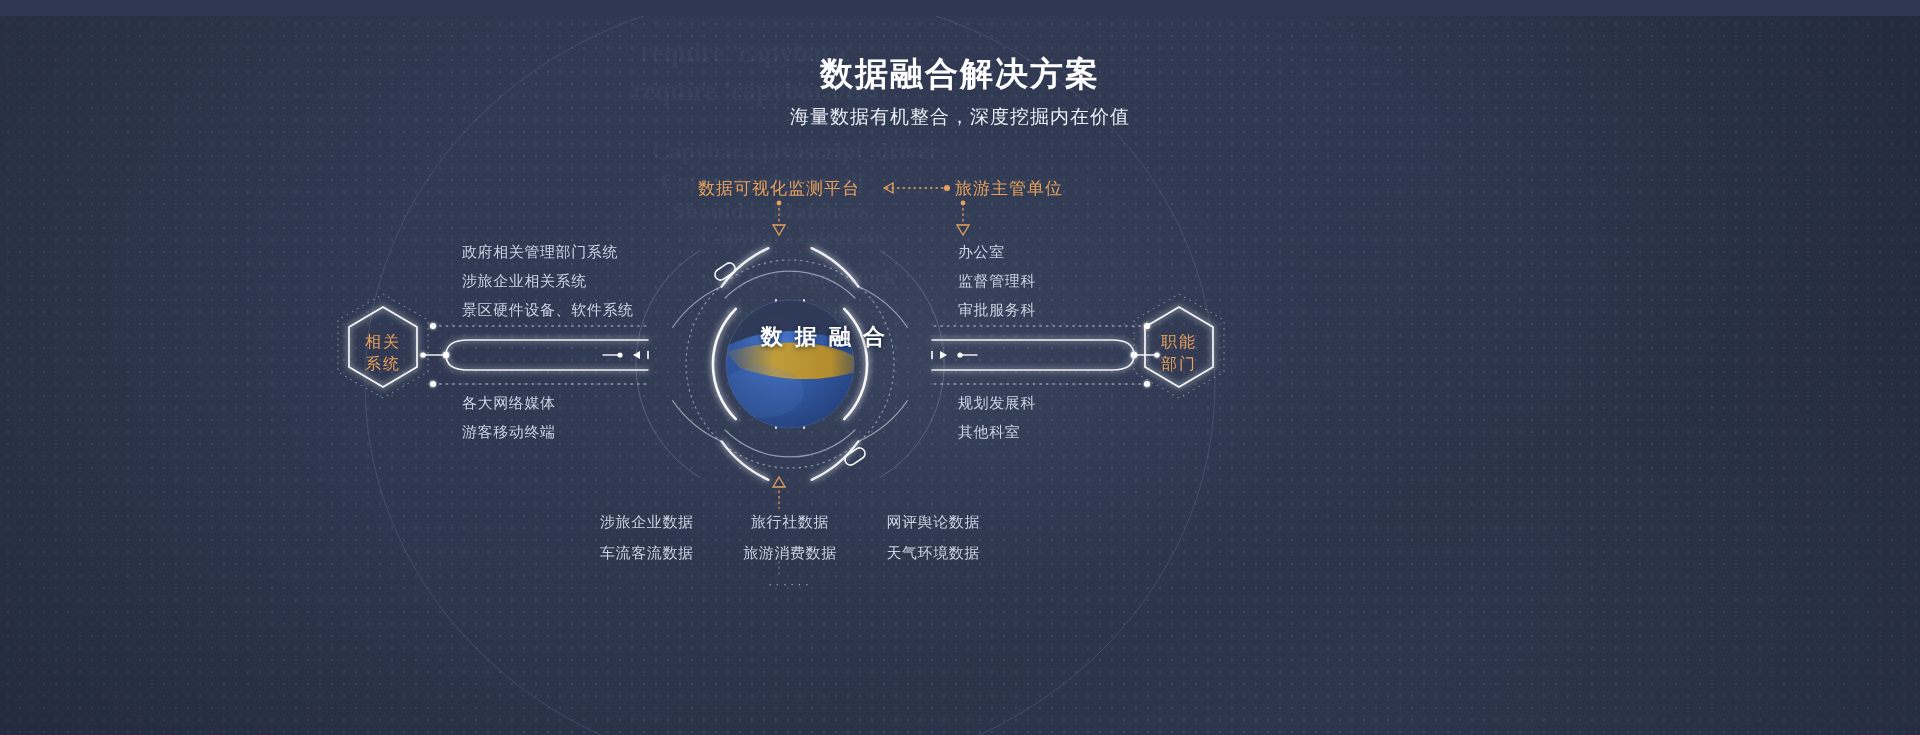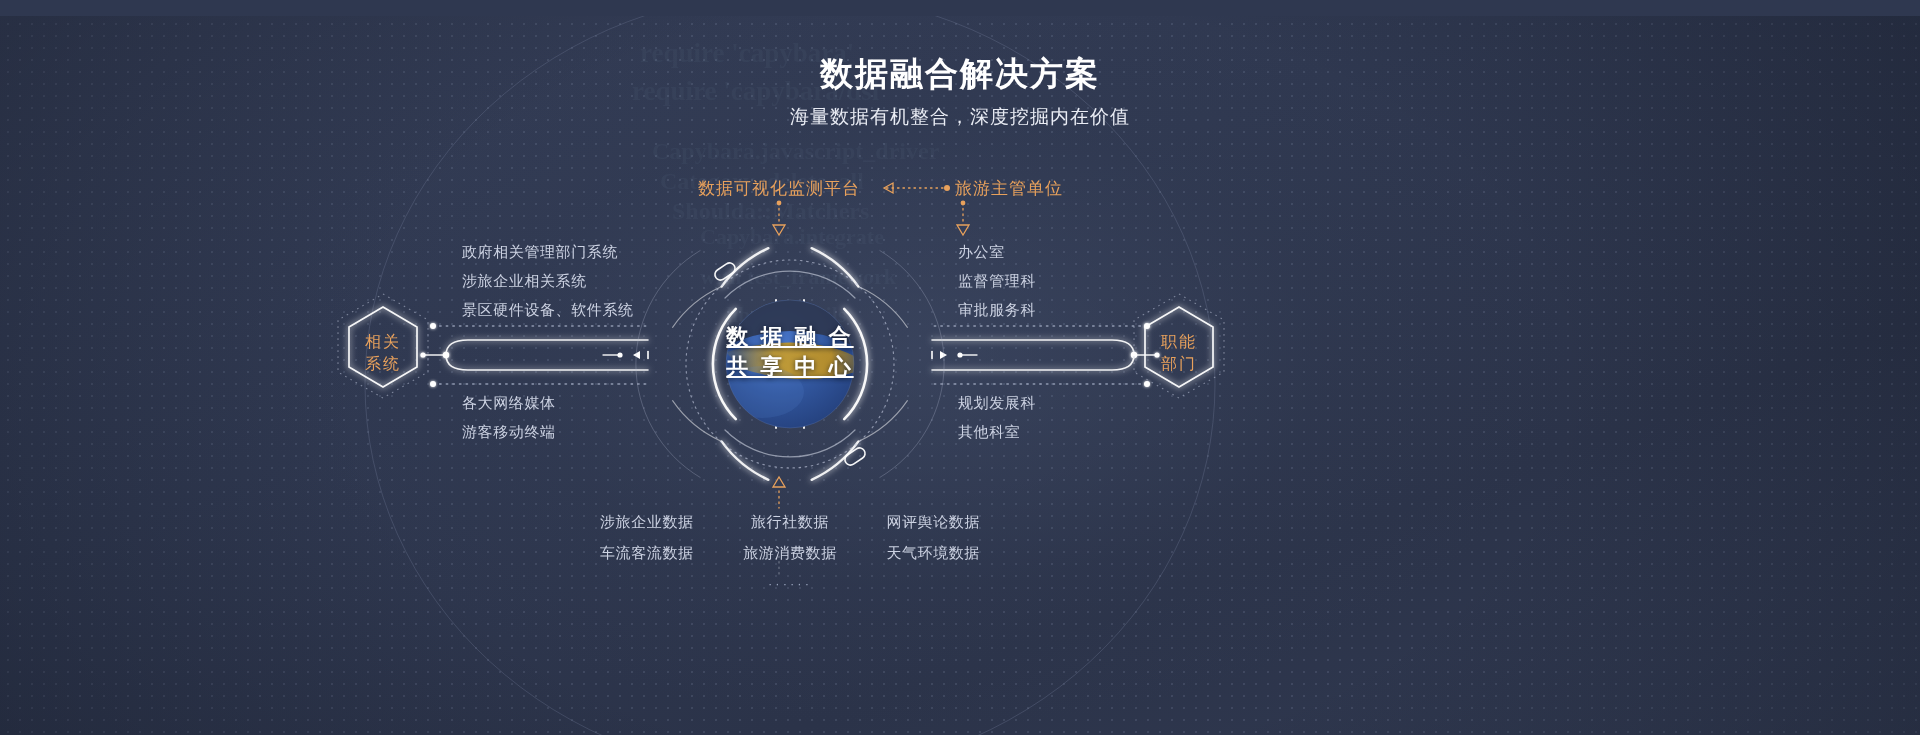--- a/index.html
+++ b/index.html
@@ -142,29 +142,28 @@
   #hex-left  { left: 337px; top: 289px; }
   #hex-right { left: 1133px; top: 289px; }
   .hex-badge .hex-text { position: relative; z-index: 2; }
 
   
   #center-text {
     position: absolute;
     left: 692px;
     top: 306px;
     width: 196px;
-    text-align: center;
+    text-align: right;
     color: #ffffff;
     font-size: 22px;
     font-weight: bold;
     line-height: 30px;
     letter-spacing: 3px;
     text-shadow: 0 1px 5px rgba(10,16,34,0.75);
     z-index: 6;
-    text-decoration: underline;
   }
 </style>
 </head>
 <body>
 
 <div id="stage">
 
   <div class="codewash" style="left:640px;top:22px;font-size:27px;">require 'capybara'</div>
   <div class="codewash" style="left:632px;top:60px;font-size:27px;">require 'capybara/dsl'</div>
   <div class="codewash" style="left:652px;top:122px;font-size:24px;">Capybara.javascript_driver</div>
@@ -378,21 +377,20 @@
     <div class="hex-text">系统</div>
   </div>
 
   <div class="hex-badge" id="hex-right">
     <div class="hex-text">职能</div>
     <div class="hex-text">部门</div>
   </div>
 
   <div id="center-text">
     <div>数 据 融 合</div>
-    <div>共 享 中 心</div>
   </div>
 
   <div id="bottom-data">
     <div class="row">
       <span>涉旅企业数据</span>
       <span>旅行社数据</span>
       <span>网评舆论数据</span>
     </div>
     <div class="row">
       <span>车流客流数据</span>

